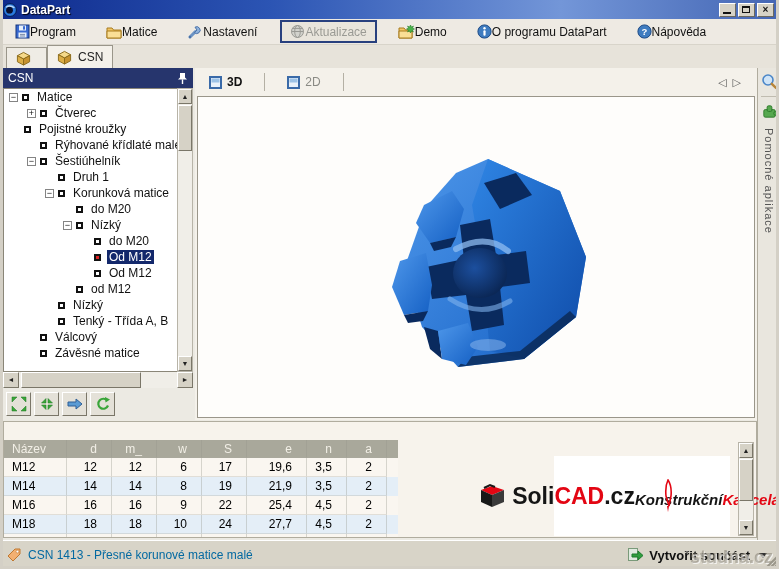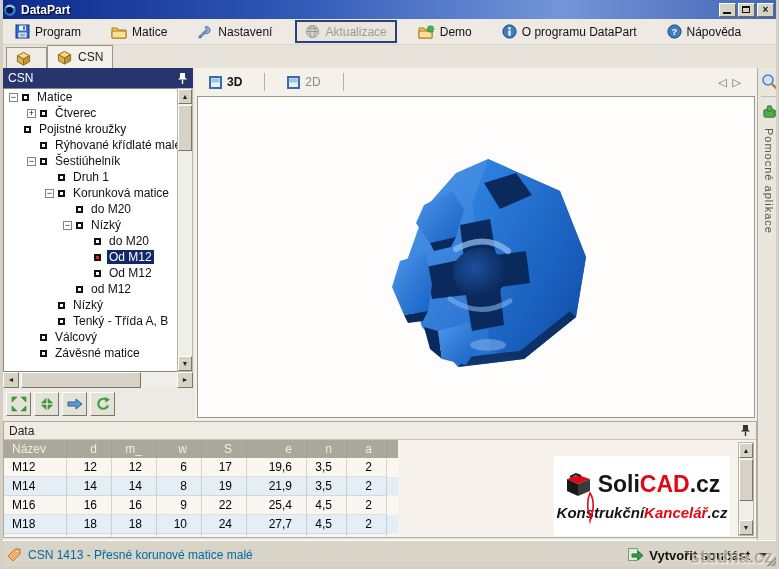--- a/index.html
+++ b/index.html
@@ -10,21 +10,21 @@
     background:linear-gradient(90deg,#0e2a8c 0%,#2c55b4 35%,#7396d8 72%,#4466b4 100%);
     display:flex;align-items:center;padding:0 3px;color:#fff;}
   #titlebar .ttl{font-size:12px;font-weight:bold;margin-left:4px;text-shadow:1px 1px 1px #001;}
   .winbtns{margin-left:auto;display:flex;gap:2px;padding-right:2px;}
   .wbtn{width:17px;height:14px;background:#d6d2c6;border:1px solid;border-color:#fff #6a675e #6a675e #fff;
     font-size:10px;line-height:11px;text-align:center;color:#111;font-weight:bold;position:relative;}
   .wbtn .ming{position:absolute;left:3px;right:4px;bottom:2px;height:2px;background:#111;}
   .wbtn .maxg{position:absolute;left:3px;top:2px;right:4px;bottom:3px;border:1px solid #111;border-top-width:2px;}
   
   #menubar{position:absolute;left:-3px;top:19px;width:779px;height:26px;background:#eeeae3;border-bottom:1px solid #d8d4ca;display:flex;align-items:center;padding-left:8px;}
-  .titem{display:flex;align-items:center;gap:5px;padding:3px 7px;font-size:12px;color:#111;cursor:default;margin-right:16px;white-space:nowrap;}
+  .titem{display:flex;align-items:center;padding:3px 7px;font-size:12px;color:#111;cursor:default;margin-right:16px;white-space:nowrap;}
   .titem.dis{color:#9a9a94;border:2px solid #28407e;background:#e9e5dc;padding:2px 8px;margin-right:14px;}
   .titem svg{display:block;}
   
   #tabstrip{position:absolute;left:-3px;top:45px;width:779px;height:23px;background:#e7e3da;display:flex;align-items:flex-end;padding-left:6px;}
   .ptab{display:flex;align-items:center;gap:6px;height:21px;padding:0 9px;background:#efece5;border:1px solid #9a968a;border-bottom:none;font-size:12px;color:#222;}
   .ptab.active{height:23px;background:#f4f1ea;}
   
   #treepanel{position:absolute;left:0;top:68px;width:190px;height:352px;background:#eceae3;}
   #treehdr{height:20px;background:#26356d;color:#fff;font-size:12px;display:flex;align-items:center;padding:0 5px;}
   #treehdr .hname{flex:1;}
@@ -62,21 +62,21 @@
   #datahdr{height:18px;background:#efece4;border-bottom:1px solid #c8c4b8;display:flex;align-items:center;font-size:12px;color:#222;padding:0 5px;}
   #datahdr .hname{flex:1;}
   #datatable{position:absolute;left:0;top:18px;width:394px;height:97px;overflow:hidden;font-size:12px;}
   .drow{display:flex;height:19px;}
   .drow.hdr{height:18px;background:#a9a89b;color:#f2efe6;}
   .dcell{border-right:1px solid rgba(150,150,140,.35);border-bottom:1px solid rgba(170,170,160,.3);display:flex;align-items:center;padding:0 14px 0 6px;justify-content:flex-end;white-space:nowrap;overflow:hidden;}
   .dcell.c0{justify-content:flex-start;padding-left:8px;}
   .drow.even{background:#faf6f0;}
   .drow.odd{background:#e4eef7;}
   #dscroll{position:absolute;right:2px;top:20px;width:16px;height:94px;background:#f0eee8;border:1px solid #b8b4a8;}
-  #logobox{position:absolute;left:550px;top:34px;width:176px;height:80px;background:#fff;display:flex;flex-direction:column;justify-content:center;align-items:center;}
+  #logobox{position:absolute;left:550px;top:34px;width:176px;height:80px;background:#fff;display:flex;flex-direction:row;justify-content:center;align-items:center;}
   #logoline1{display:flex;align-items:center;font-size:23px;font-weight:bold;line-height:1;}
   #logoline2{font-size:15px;font-weight:bold;font-style:italic;margin-top:6px;position:relative;}
   .lred{color:#e30613;}
   .lblk{color:#151515;}
   #pencil{position:absolute;left:28px;top:-12px;}
   
   #statusbar{position:absolute;left:-3px;top:540px;width:779px;height:29px;background:#d8d4c8;border-top:1px solid #fff;display:flex;align-items:center;padding:0 6px;}
   #statustext{font-size:12px;color:#0369a1;margin-left:6px;}
   #createbtn{margin-left:auto;display:flex;align-items:center;gap:5px;font-size:13px;font-weight:bold;color:#111;padding:2px 6px;position:relative;}
   .caret{width:0;height:0;border-left:4px solid transparent;border-right:4px solid transparent;border-top:5px solid #333;margin-left:4px;}
@@ -391,27 +391,20 @@
       <g fill="#56a84e" stroke="#2f7a2c">
         <rect x="3" y="7" width="12" height="8" rx="1.5"></rect>
         <rect x="6.5" y="3" width="5" height="6" rx="1.5"></rect>
         <circle cx="15.5" cy="11" r="2"></circle>
       </g>
     </svg>
     <span id="vertlabel">Pomocné aplikace</span>
   </div>
 
   <div id="datapanel">
-    <div id="datahdr">
-      <span class="hname">Data</span>
-      <svg width="11" height="13" viewBox="0 0 11 13">
-        <path d="M3 1 h5 v4.4 l2 2 H1 l2 -2 z" fill="#333"></path>
-        <line x1="5.5" y1="7.4" x2="5.5" y2="12" stroke="#333" stroke-width="1.4"></line>
-      </svg>
-    </div>
     <div id="datatable">
         <div class="drow hdr">
           <div class="dcell c0" style="width: 63px;">Název</div>
           <div class="dcell c1" style="width: 45px;">d</div>
           <div class="dcell c1" style="width: 45px;">m_</div>
           <div class="dcell c1" style="width: 45px;">w</div>
           <div class="dcell c1" style="width: 45px;">S</div>
           <div class="dcell c1" style="width: 60px;">e</div>
           <div class="dcell c1" style="width: 40px;">n</div>
           <div class="dcell c1" style="width: 40px;">a</div>

